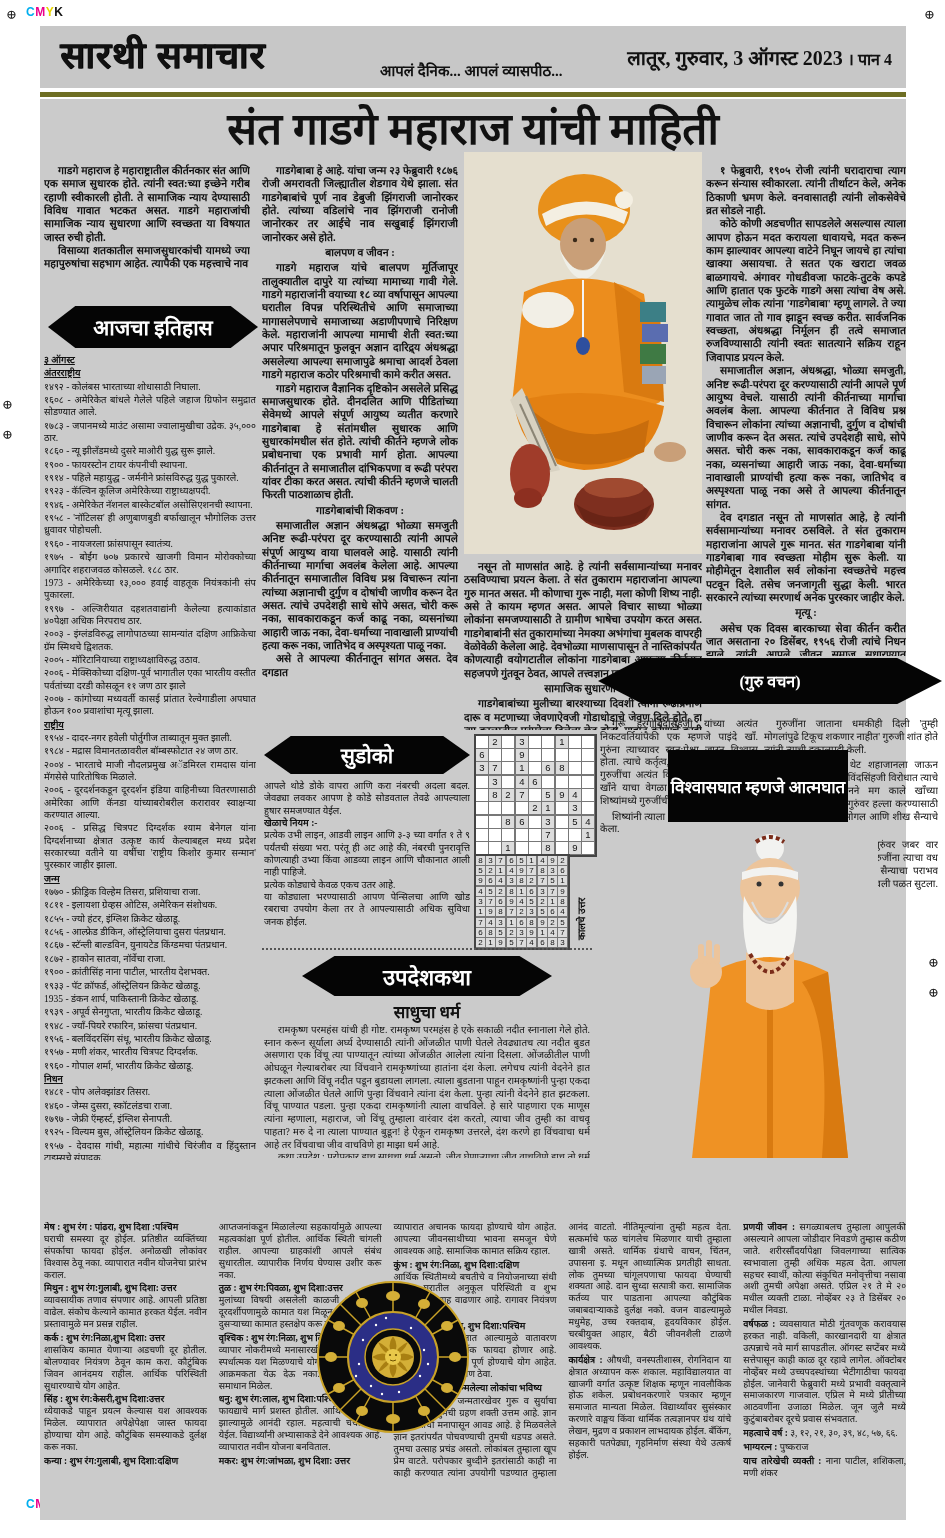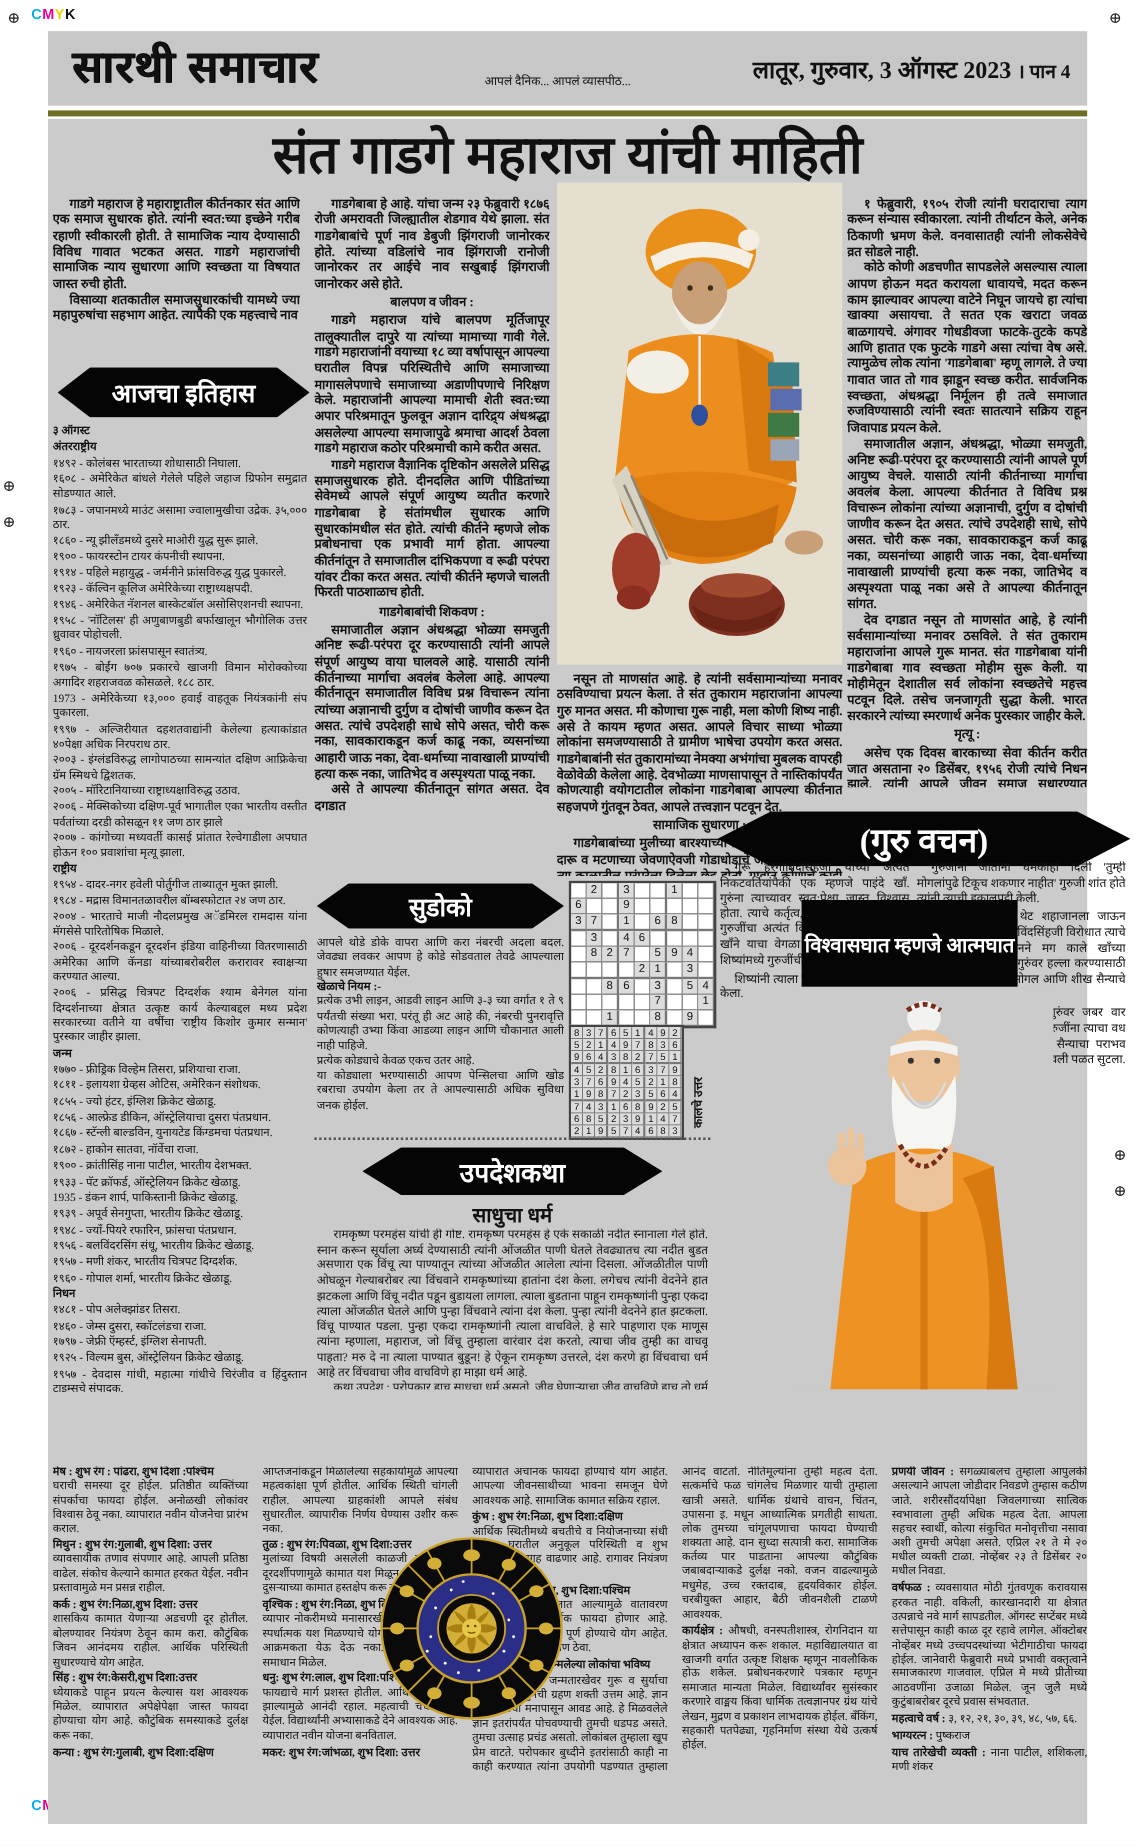--- a/index.html
+++ b/index.html
@@ -3,34 +3,34 @@
 <meta charset="utf-8">
 <style>
   html,body{margin:0;padding:0;background:#ffffff;}
   .page{position:relative;width:945px;height:1538px;background:#fff;overflow:hidden;
         font-family:"Liberation Serif","DejaVu Serif",serif;color:#111;}
   .abs{position:absolute;}
   .contentbg{left:40px;top:99px;width:866px;height:1421px;background:#cbcbcb;}
   .masthead{left:40px;top:26px;width:866px;height:62px;background:#c7c7c7;}
   .mast-title{position:absolute;left:20px;top:2px;font-size:37px;font-weight:bold;letter-spacing:1px;
               text-shadow:1px 0 0 #000;}
-  .mast-tag{position:absolute;left:364px;top:34px;font-size:10px;font-weight:normal;}
+  .mast-tag{position:absolute;left:340px;top:34px;font-size:15px;font-weight:bold;}
   .mast-date{position:absolute;right:14px;top:18px;font-size:20px;font-weight:bold;text-align:right;}
   .mast-page{font-size:16px;font-weight:bold;}
   .rule{left:40px;top:92px;width:866px;height:5px;background:#6e6e23;}
   .headline{left:40px;top:100px;width:866px;height:58px;font-size:44px;font-weight:bold;
             text-align:center;line-height:60px;}
   .col{font-size:10.6px;line-height:1.26;text-align:justify;overflow:hidden;}
   .col .p{text-indent:14px;font-weight:bold;}
   .col .sub{font-weight:bold;text-align:center;text-indent:0;margin:2px 0;}
   .banner{background:#050505;color:#fff;font-weight:bold;display:flex;align-items:center;
           justify-content:center;clip-path:polygon(0 50%,13% 0,87% 0,100% 50%,87% 100%,13% 100%);}
   .hist{font-size:9.5px;line-height:1.3;text-align:justify;overflow:hidden;}
   .hist .hist-item{margin-bottom:1px;}
-  .hist .sub{font-weight:bold;}
+  .hist .sub{font-weight:bold;text-decoration:underline;}
   .sudoku-grid{display:grid;grid-template-columns:repeat(9,auto);background:#fff;border:2px solid #444;width:max-content;}
   .sudoku-grid .cell{border-right:1px solid #777;border-bottom:1px solid #777;text-align:center;
                      font-family:"Liberation Sans","DejaVu Sans",sans-serif;}
   #sudoku-puzzle .cell{font-size:9.5px;}
   #sudoku-solution .cell{font-size:8px;}
   .sudoku-grid .given{background:#dcdcdc;}
   .rot{transform:rotate(-90deg);transform-origin:left top;font-weight:bold;font-size:10px;white-space:nowrap;}
   .dotted{border-top:2px dotted #555;}
   .story{font-size:9.8px;line-height:1.3;text-align:justify;overflow:hidden;}
   .story .p{text-indent:14px;}
@@ -393,21 +393,21 @@
     <div class="abs banner" style="left:40px;top:2px;width:250px;height:40px;font-size:22px">उपदेशकथा</div>
     <div class="abs" style="left:0;top:46px;width:330px;text-align:center;font-size:17px;font-weight:bold">साधुचा धर्म</div>
     <div class="abs story" style="left:2px;top:70px;width:326px;height:134px">
 
     <div class="p">रामकृष्ण परमहंस यांची ही गोष्ट. रामकृष्ण परमहंस हे एके सकाळी नदीत स्नानाला गेले होते. स्नान करून सूर्याला अर्घ्य देण्यासाठी त्यांनी ओंजळीत पाणी घेतले तेवढ्यातच त्या नदीत बुडत असणारा एक विंचू त्या पाण्यातून त्यांच्या ओंजळीत आलेला त्यांना दिसला. ओंजळीतील पाणी ओघळून गेल्याबरोबर त्या विंचवाने रामकृष्णांच्या हातांना दंश केला. लगेचच त्यांनी वेदनेने हात झटकला आणि विंचू नदीत पडून बुडायला लागला. त्याला बुडताना पाहून रामकृष्णांनी पुन्हा एकदा त्याला ओंजळीत घेतले आणि पुन्हा विंचवाने त्यांना दंश केला. पुन्हा त्यांनी वेदनेने हात झटकला. विंचू पाण्यात पडला. पुन्हा एकदा रामकृष्णांनी त्याला वाचविले. हे सारे पाहणारा एक माणूस त्यांना म्हणाला, महाराज, जो विंचू तुम्हाला वारंवार दंश करतो, त्याचा जीव तुम्ही का वाचवू पाहता? मरु दे ना त्याला पाण्यात बुडून! हे ऐकून रामकृष्ण उत्तरले, दंश करणे हा विंचवाचा धर्म आहे तर विंचवाचा जीव वाचविणे हा माझा धर्म आहे.</div>
         <div class="p">कथा उपदेश : परोपकार हाच साधुचा धर्म असतो. जीव घेणाऱ्याचा जीव वाचविणे हाच तो धर्म होय.</div>
       </div>
   </div>
 
   <div class="abs" style="left:598px;top:658px;width:344px;height:504px">
-    <div class="abs banner" style="left:0;top:18px;width:344px;height:46px;font-size:28px">(गुरु वचन)</div>
+    <div class="abs banner" style="left:0;top:0;width:344px;height:46px;font-size:16px">(गुरु वचन)</div>
     <div class="abs gv-col" style="left:2px;top:60px;width:158px;height:438px">
 
     <p>गुरू हरगोबिंदसिंहजी यांच्या अत्यंत निकटवर्तियांपैकी एक म्हणजे पाइंदे खाँ. गुरुंना त्याच्यावर स्वत:पेक्षा जास्त विश्वास होता. त्याचे कर्तृत्व, त्याचे शौर्य या साऱ्यांवर गुरुजींचा अत्यंत विश्वास होता. परंतु पाइंदे खाँने याचा वेगळा अर्थ काढला आणि तो शिष्यांमध्ये गुरुजींचीच बदनामी करू लागला.</p>
         <p>शिष्यांनी त्याला खूप समजावण्याचा प्रयत्न केला.</p>
       </div>
     <div class="abs gv-col" style="left:166px;top:60px;width:174px;height:438px">
 
     <p>गुरुजींना जाताना धमकीही दिली 'तुम्ही मोगलांपुढे टिकूच शकणार नाहीत' गुरुजी शांत होते त्यांनी त्याची हकालपट्टी केली.</p>
         <p>यानंतर पाइंदे खाँ थेट शहाजानला जाऊन भेटला आणि त्याने हरगोविंदसिंहजी विरोधात त्याचे कान भरले. शहाजहानने मग काले खाँच्या नेतृत्वाखाली एक फौज गुरुंवर हल्ला करण्यासाठी पाठवली. जालंधरमध्ये मोगल आणि शीख सैन्याचे युद्ध झाले.</p>
         <p>या युद्धात पाइंदे खाँ ने गुरुंवर जबर वार करण्याचा प्रयत्न केला. शेवटी गुरुजींना त्याचा वध करावाच लागला. इकडे मोगल सैन्याचा पराभव झाला आणि काले खाँ आल्या पावली पळत सुटला.</p>

